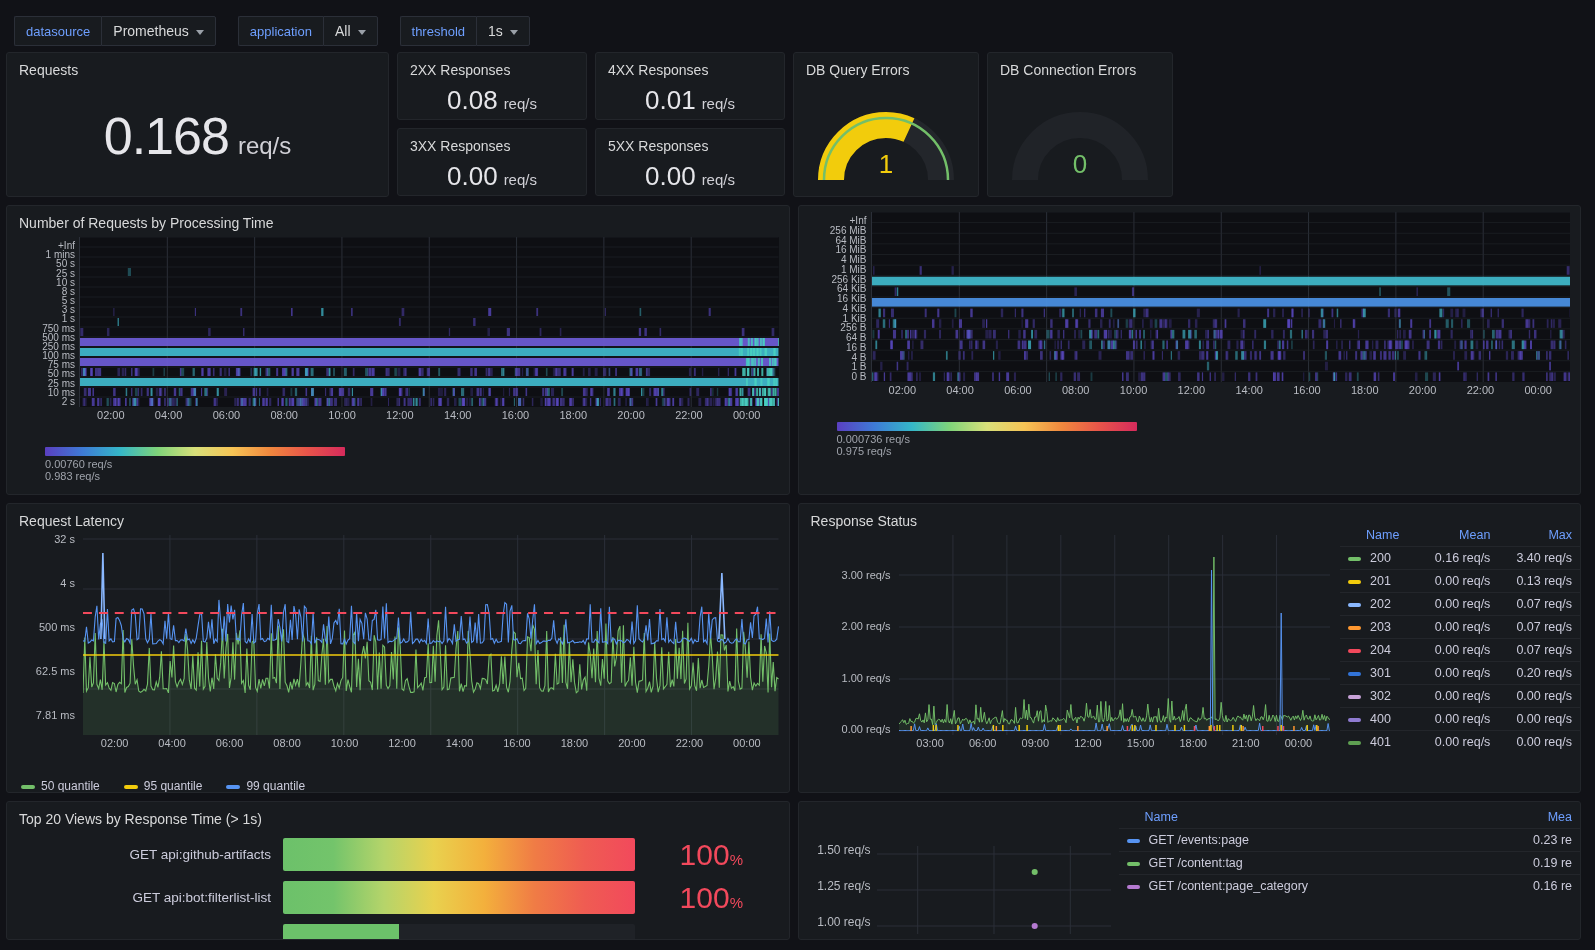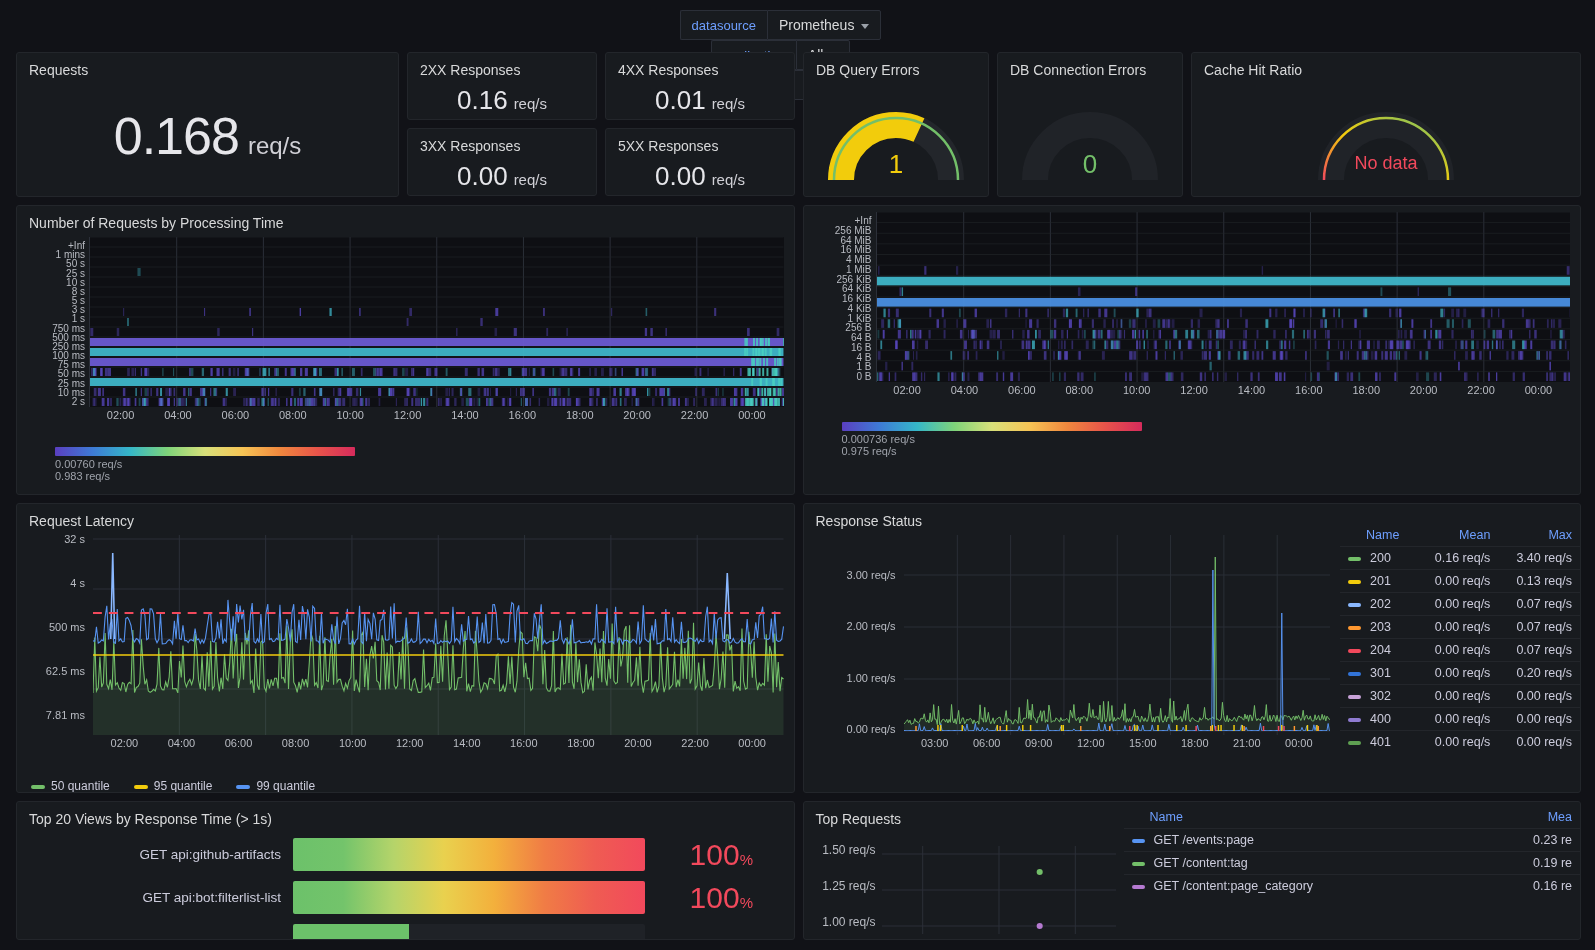--- a/index.html
+++ b/index.html
@@ -4,37 +4,37 @@
 <style>
   * { box-sizing: border-box; margin: 0; padding: 0; }
   html, body {
     width: 1595px; height: 950px;
     background: #111217;
     font-family: "Liberation Sans", sans-serif;
     color: #ccccdc;
     overflow: hidden;
   }
   
-  .varbar { display: flex; align-items: center; gap: 0; padding: 10px 26px 0 14px; height: 52px; flex-direction: column; }
+  .varbar { display: flex; align-items: center; gap: 0; padding: 10px 26px 0 14px; height: 52px; }
   .vargroup { display: flex; align-items: stretch; margin-right: 22px; }
   .varlabel {
     background: #181b1f; border: 1px solid #2b2f38; border-right: none;
     border-radius: 2px 0 0 2px; color: #6e9fff; font-size: 13px;
     padding: 6px 11px; display: flex; align-items: center; white-space: nowrap;
   }
   .varvalue {
     background: #181b1f; border: 1px solid #2b2f38; border-radius: 0 2px 2px 0;
     color: #d8d9da; font-size: 14px; padding: 6px 11px;
     display: flex; align-items: center; gap: 7px; white-space: nowrap;
   }
   .chev { width: 0; height: 0; border-left: 4px solid transparent; border-right: 4px solid transparent;
           border-top: 5px solid #9aa0a8; display: inline-block; margin-top: 2px; }
 
   
-  .row { display: flex; gap: 8px; padding: 0 14px 8px 16px; }
+  .row { display: flex; gap: 8px; padding: 0 14px 8px 6px; }
   .panel {
     background: #181b1f; border: 1px solid #23262b; border-radius: 3px;
     position: relative; overflow: hidden;
   }
   .ptitle { font-size: 14px; color: #d8d9da; padding: 9px 12px 0 12px; font-weight: 500; }
 
   
   .stat-big { flex: 0 0 383px; height: 145px; }
   .stat-big .val { display:flex; align-items:baseline; justify-content:center; gap:9px;
      margin-top: 28px; }
@@ -132,21 +132,21 @@
     <div class="val">
       <span class="num">0.168</span>
       <span class="unit">req/s</span>
     </div>
   </div>
 
   <div class="statcol">
     <div class="panel stat-sm">
       <div class="ptitle">2XX Responses</div>
       <div class="val">
-        <span class="num">0.16</span>
+        <span class="num">0.08</span>
         <span class="unit">req/s</span>
       </div>
     </div>
     <div class="panel stat-sm">
       <div class="ptitle">3XX Responses</div>
       <div class="val">
         <span class="num">0.00</span>
         <span class="unit">req/s</span>
       </div>
     </div>
@@ -184,37 +184,20 @@
   <div class="panel gauge-panel">
     <div class="ptitle">DB Connection Errors</div>
     <div class="gauge-wrap">
       <svg width="150" height="105" viewBox="0 0 150 105">
         <path d="M 20 100 A 55 55 0 1 1 130 100" fill="none" stroke="#202328" stroke-width="26"></path>
       </svg>
     </div>
     <div class="gauge-val" style="color:#73bf69">0</div>
   </div>
 
-  <div class="panel gauge-panel" style="flex:1 1 auto; width:auto">
-    <div class="ptitle">Cache Hit Ratio</div>
-    <div class="gauge-wrap">
-      <svg width="150" height="105" viewBox="0 0 150 105">
-        <path d="M 20 100 A 55 55 0 1 1 130 100" fill="none" stroke="#202328" stroke-width="26"></path>
-        <defs>
-          <linearGradient id="chrgrad" x1="0" y1="1" x2="1" y2="0">
-            <stop offset="0%" stop-color="#f2495c"></stop>
-            <stop offset="45%" stop-color="#f2cc0c"></stop>
-            <stop offset="100%" stop-color="#73bf69"></stop>
-          </linearGradient>
-        </defs>
-        <path d="M 13 100 A 62 62 0 1 1 137 100" fill="none" stroke="url(#chrgrad)" stroke-width="2.5"></path>
-      </svg>
-    </div>
-    <div class="gauge-val" style="color:#f2495c;font-size:18px;top:100px">No data</div>
-  </div>
 </div>
 
 <div class="row">
   <div class="panel hm-panel">
     <div class="ptitle">Number of Requests by Processing Time</div>
     <div class="hm-body">
       <div class="hm-ylab" id="hm0y">
           <div style="top: 8px;">+Inf</div>
           <div style="top: 17.1765px;">1 mins</div>
           <div style="top: 26.3529px;">50 s</div>
@@ -1713,21 +1696,20 @@
           <div class="bg-track">
             <div class="bg-fill" style="width: 33%; background: rgb(108, 193, 106);"></div>
           </div>
           <div class="bg-val"></div>
         </div>
       </div>
   </div>
 
   <div class="panel tr-panel">
     <div class="tr-left">
-      <div class="ptitle">Top Requests</div>
       <div class="ts-ylab" style="position:absolute;left:0;top:30px;width:76px;height:100px" id="try">
           <div style="position: absolute; right: 4px; font-size: 12px; top: 18px; transform: translateY(-50%);">1.50 req/s</div>
           <div style="position: absolute; right: 4px; font-size: 12px; top: 54px; transform: translateY(-50%);">1.25 req/s</div>
           <div style="position: absolute; right: 4px; font-size: 12px; top: 90px; transform: translateY(-50%);">1.00 req/s</div>
         </div>
       <div class="scatter" id="trp"><svg width="100%" height="98" viewBox="0 0 230 98" preserveAspectRatio="none">
             <line x1="0" y1="18" x2="230" y2="18" stroke="#2b2f38" stroke-width="1"></line>
             <line x1="0" y1="54" x2="230" y2="54" stroke="#2b2f38" stroke-width="1"></line>
             <line x1="0" y1="90" x2="230" y2="90" stroke="#2b2f38" stroke-width="1"></line>
             <line x1="40" y1="10" x2="40" y2="98" stroke="#2b2f38" stroke-width="1"></line>

